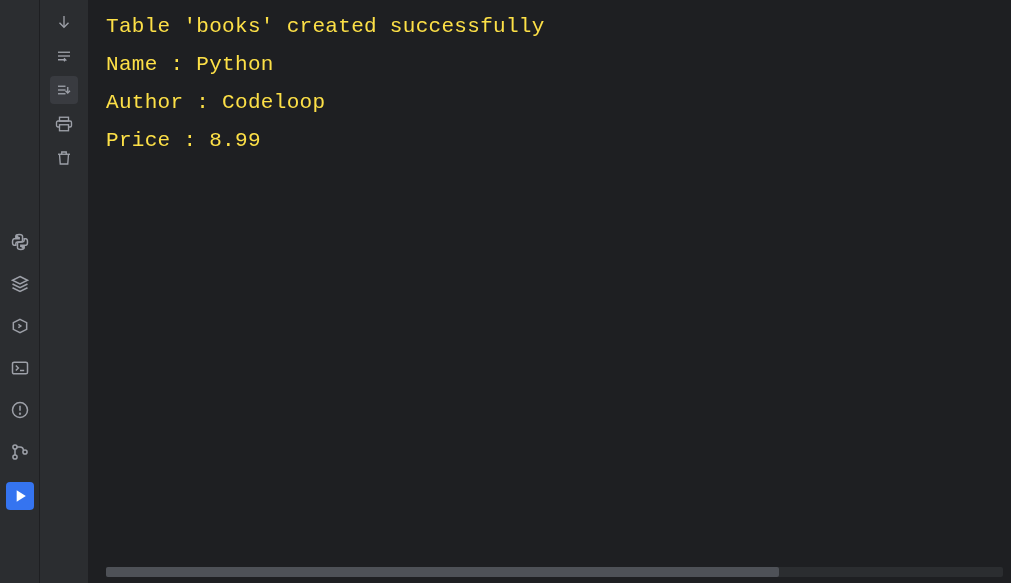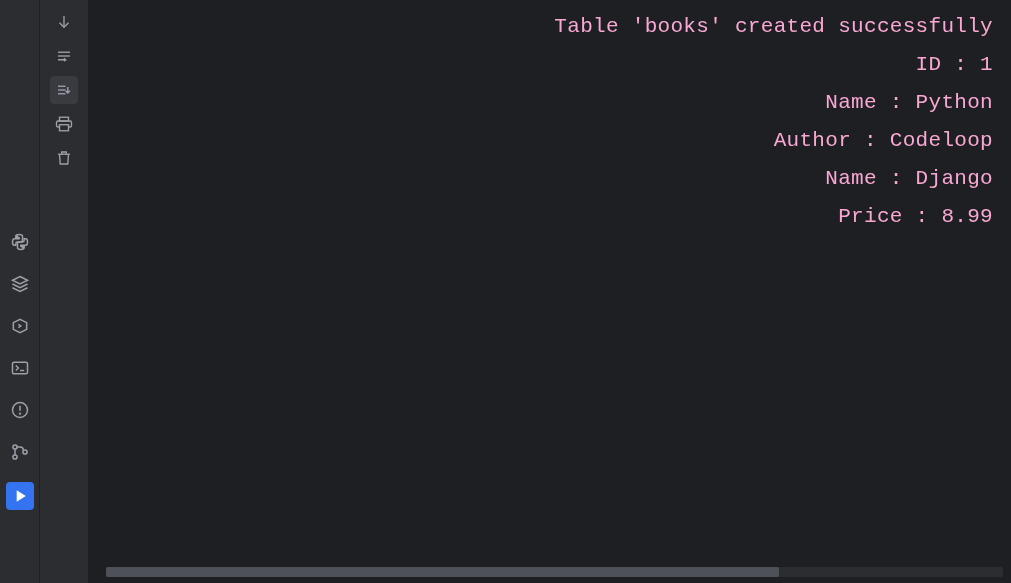--- a/index.html
+++ b/index.html
@@ -71,26 +71,25 @@
       width: 18px;
       height: 18px;
     }
     .console-area {
       flex: 1;
       background: #1e1f22;
       padding: 8px 18px;
       position: relative;
     }
     .console-line {
-      color: #f9a8d4;
+      color: #fde047;
       font-size: 21px;
       line-height: 38px;
       letter-spacing: 0.3px;
       white-space: pre;
-      text-align: right;
     }
     .scrollbar-bottom {
       position: absolute;
       bottom: 6px;
       left: 18px;
       right: 8px;
       height: 10px;
       background: #2b2d30;
       border-radius: 2px;
     }
@@ -193,22 +192,20 @@
     <svg viewBox="0 0 24 24" fill="none" stroke="currentColor" stroke-width="1.8">
       <path d="M4 7h16"></path>
       <path d="M9 7V4h6v3"></path>
       <path d="M6 7l1 13h10l1-13"></path>
     </svg>
   </div>
 </div>
 
 <div class="console-area">
   <div class="console-line">Table 'books' created successfully</div>
-  <div class="console-line">ID : 1</div>
   <div class="console-line">Name : Python</div>
   <div class="console-line">Author : Codeloop</div>
   <div class="console-line"></div>
-  <div class="console-line">Name : Django</div>
   <div class="console-line">Price : 8.99</div>
   <div class="scrollbar-bottom">
     <div class="scrollbar-thumb"></div>
   </div>
 </div>
 
 </body></html>

